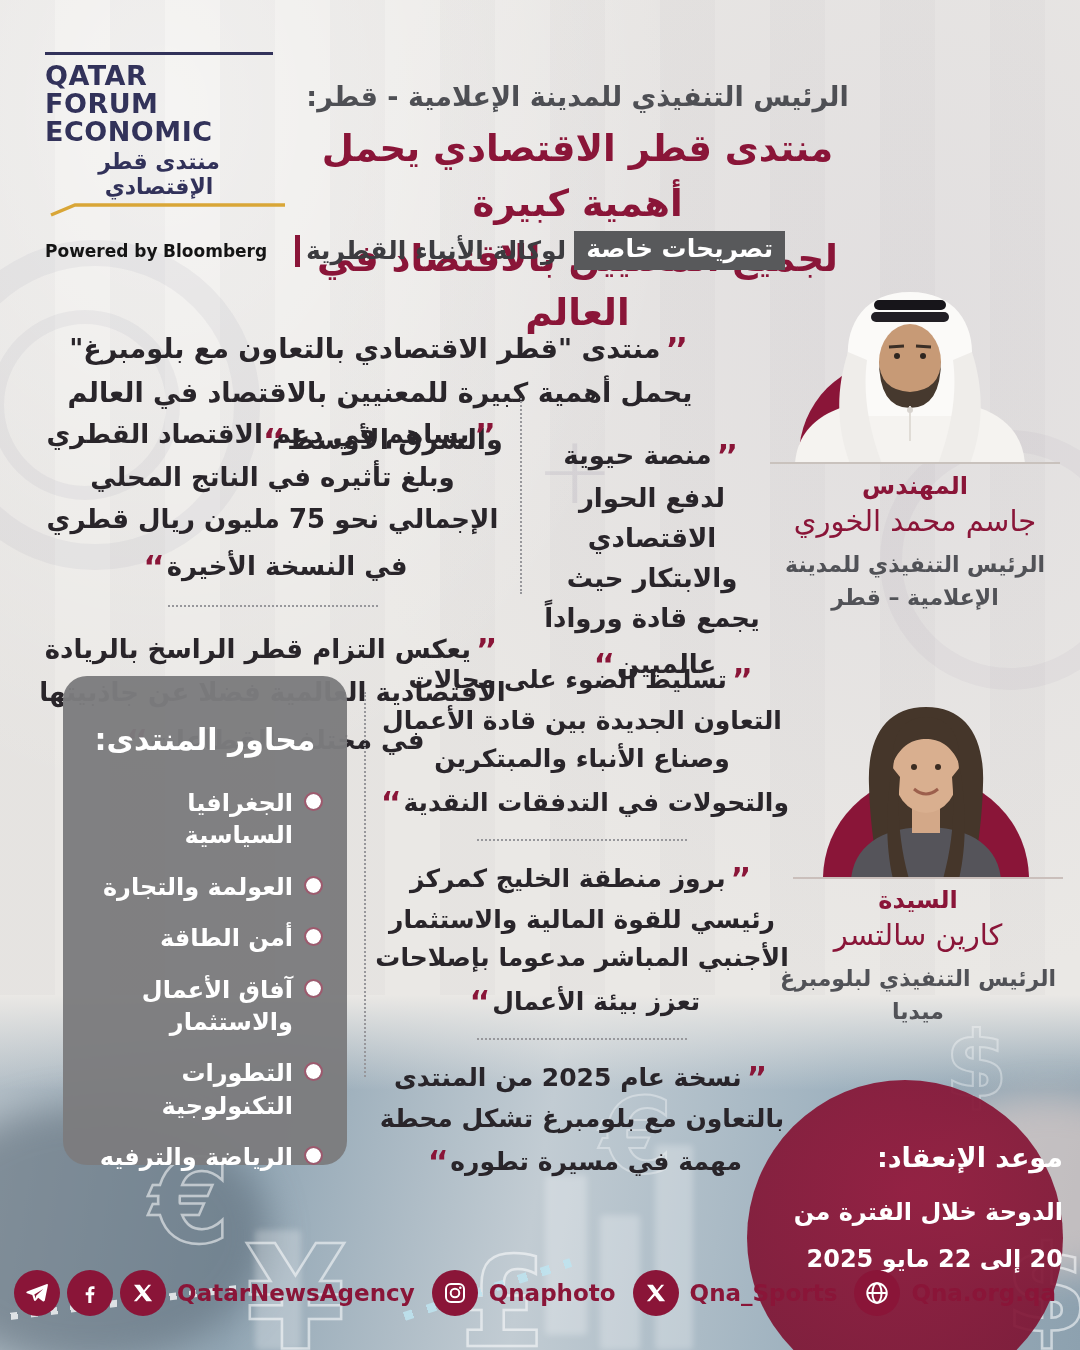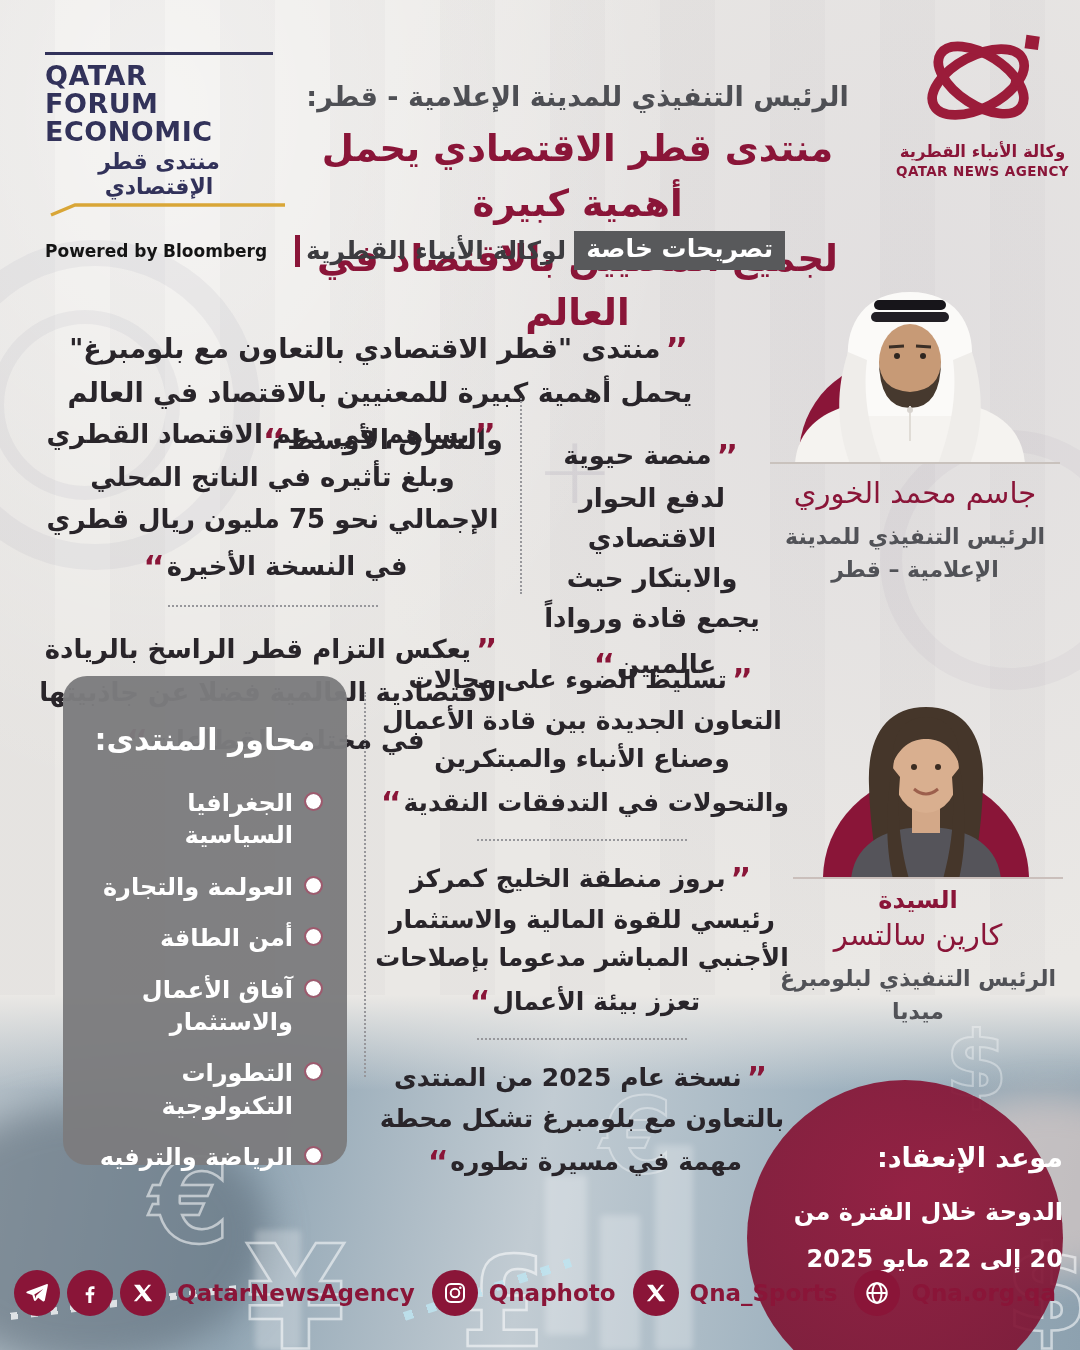--- a/index.html
+++ b/index.html
@@ -131,32 +131,20 @@
     <svg class="qef-swoosh" width="245" height="16" viewBox="0 0 245 16">
       <path d="M6 14 L30 4 L240 4" stroke="#d9a637" stroke-width="3.5" fill="none"></path>
     </svg>
     <div class="qef-powered">
       <span class="pow-pre">Powered by</span>
       <span> </span>
       <span class="pow-brand">Bloomberg</span>
     </div>
   </div>
 
-  <div class="qna">
-    <svg width="150" height="108" viewBox="0 0 150 112">
-      <g fill="none" stroke="#9b1c3a" stroke-width="10">
-        <ellipse cx="70" cy="56" rx="52" ry="27" transform="rotate(-28 70 56)"></ellipse>
-        <ellipse cx="73" cy="54" rx="50" ry="26" transform="rotate(33 73 54)"></ellipse>
-      </g>
-      <rect x="119" y="8" width="14" height="14" fill="#9b1c3a" transform="rotate(8 126 15)"></rect>
-      <rect x="104" y="50" width="10" height="10" fill="#9b1c3a" transform="rotate(8 109 55)"></rect>
-    </svg>
-    <div class="qna-ar">وكالة الأنباء القطرية</div>
-    <div class="qna-en">QATAR NEWS AGENCY</div>
-  </div>
 
   <div class="headline">
     <div class="kicker">الرئيس التنفيذي للمدينة الإعلامية - قطر:</div>
     <div class="title-line">منتدى قطر الاقتصادي يحمل أهمية كبيرة</div>
     <div class="title-line">لجميع المعنيين بالاقتصاد في العالم</div>
   </div>
 
   <div class="badge-row">
     <span class="badge-hl">تصريحات خاصة</span>
     <span class="badge-rest">لوكالة الأنباء القطرية</span>
@@ -196,20 +184,21 @@
       <circle cx="127" cy="70" r="3" fill="#2e2620"></circle>
       <circle cx="153" cy="70" r="3" fill="#2e2620"></circle>
       <path d="M119 61 L134 60 M146 60 L161 61" stroke="#3b2f26" stroke-width="3" fill="none"></path>
       <rect x="104" y="14" width="72" height="10" rx="5" fill="#17151a"></rect>
       <rect x="101" y="26" width="78" height="10" rx="5" fill="#211e24"></rect>
       <line x1="140" y1="120" x2="140" y2="155" stroke="#e0dcd6" stroke-width="2"></line>
       <circle cx="140" cy="124" r="3" fill="#d8d4cf"></circle>
     </svg>
   </div>
   <div class="caption cap1">
+    <div class="cap-h">المهندس</div>
     <div class="cap-name">جاسم محمد الخوري</div>
     <div class="cap-role">الرئيس التنفيذي للمدينة الإعلامية – قطر</div>
   </div>
 
   <div class="topics">
     <div class="topics-title">محاور المنتدى:</div>
     <div class="topic-item">
       <span class="bullet"></span>
       <span>الجغرافيا السياسية</span>
     </div>

